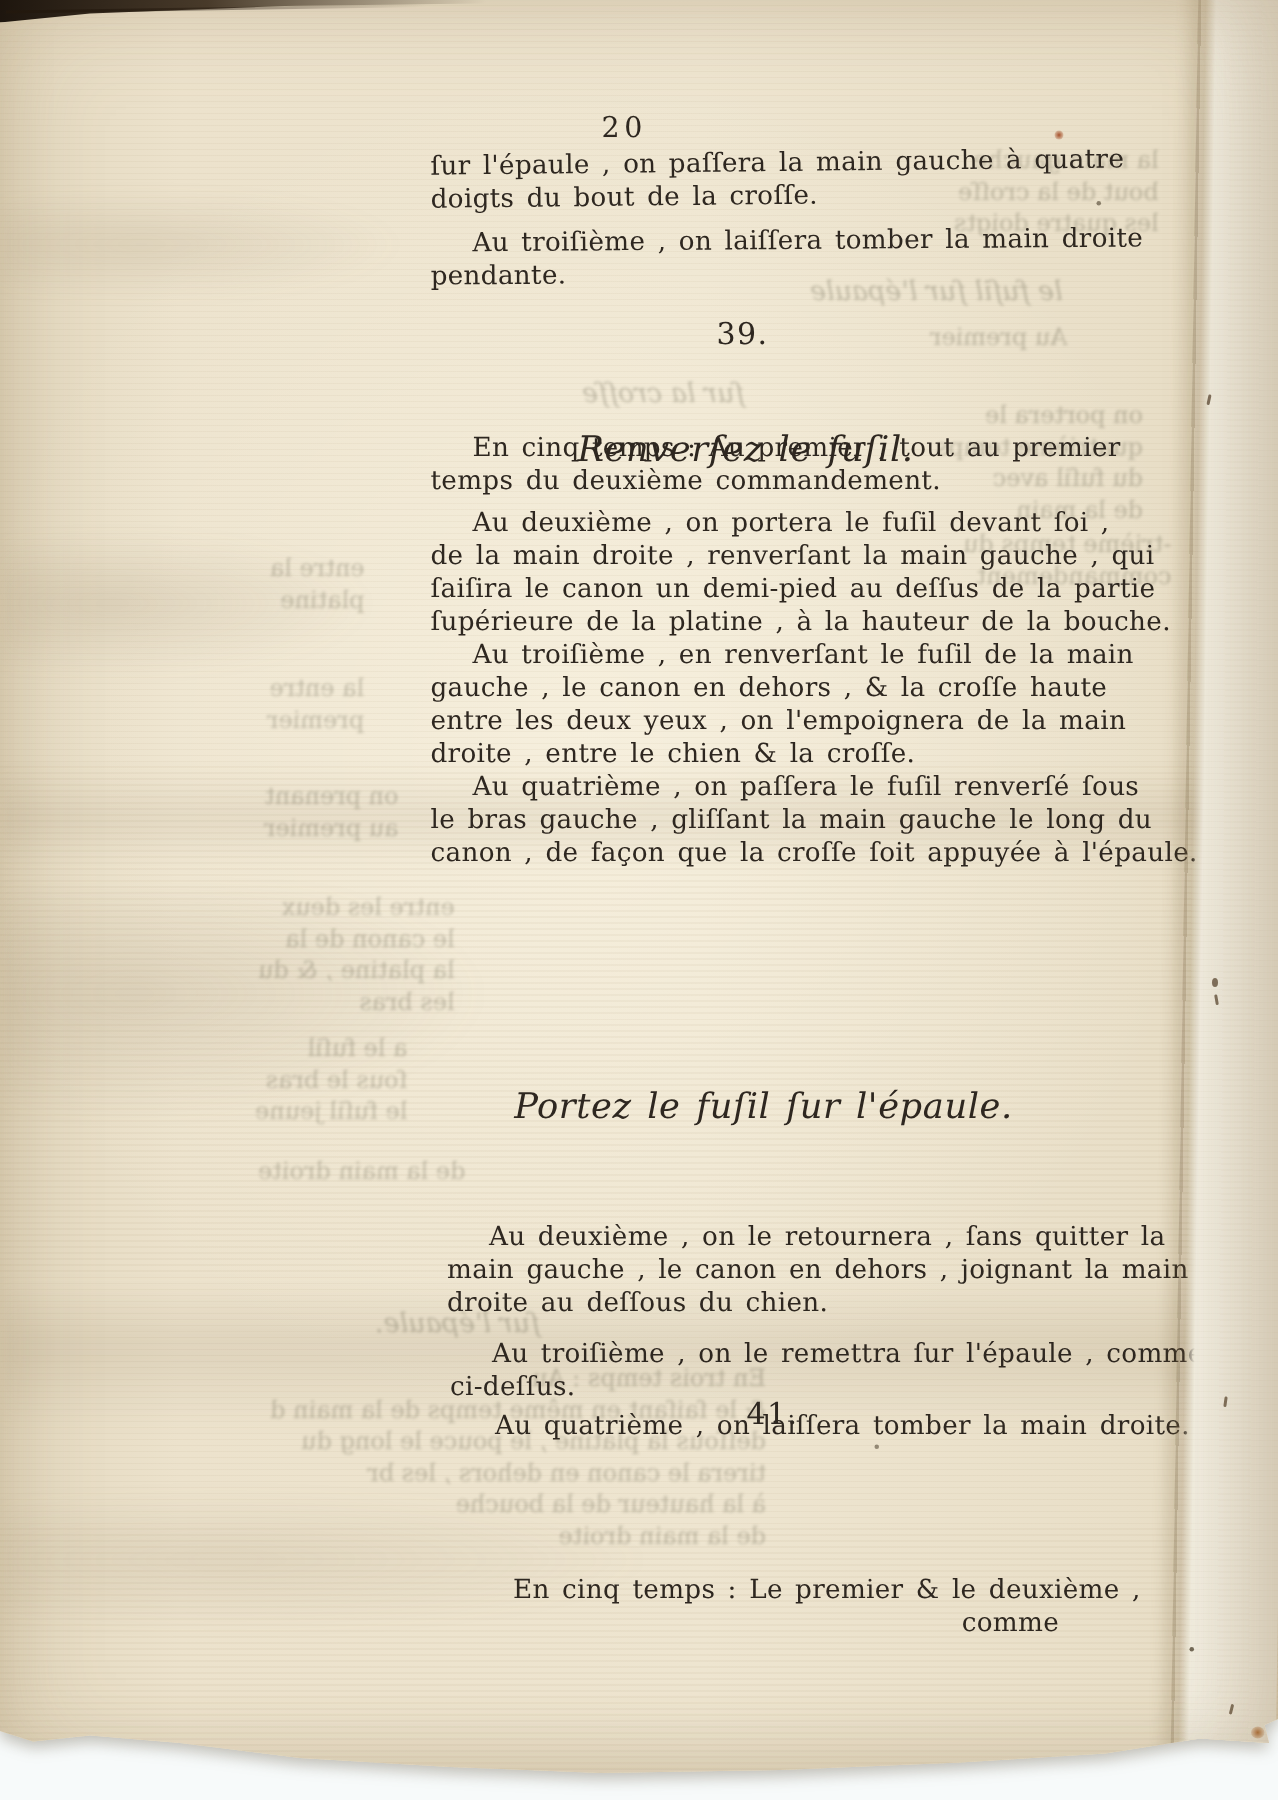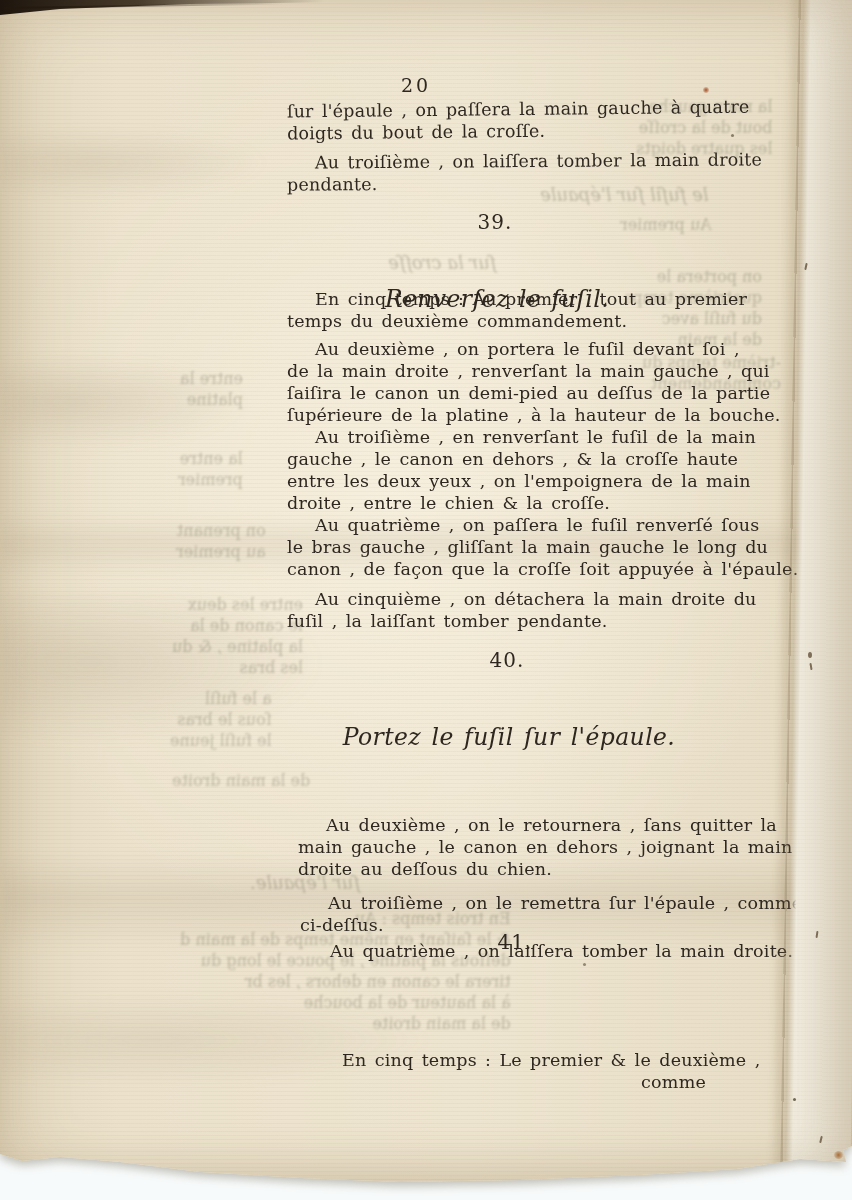--- a/index.html
+++ b/index.html
@@ -128,24 +128,21 @@
 gauche , le canon en dehors , &amp; la croſſe haute
 entre les deux yeux , on l'empoignera de la main
 droite , entre le chien &amp; la croſſe.</div>
       <div class="ink para ind" style="top:338px;">Au deuxième , on portera le fuſil devant ſoi ,
 de la main droite , renverſant la main gauche , qui
 ſaiſira le canon un demi-pied au deſſus de la partie
 ſupérieure de la platine , à la hauteur de la bouche.</div>
       <div class="ink para ind" style="top:514px;">Au quatrième , on paſſera le fuſil renverſé ſous
 le bras gauche , gliſſant la main gauche le long du
 canon , de façon que la croſſe ſoit appuyée à l'épaule.</div>
-      <div class="ink para ind" style="top:588px;">Au cinquième , on détachera la main droite du
-fuſil , la laiſſant tomber pendante.</div>
 
-      <div class="ink para secnum" style="top:645px;margin-left:4px;">40.</div>
       <div class="ink para sectitle" style="top:678px;margin-left:6px;">Portez le fuſil ſur l'épaule.</div>
       <div class="ink para ind" style="top:798px;left:298px;margin-top:16px;">Au deuxième , on le retournera , ſans quitter la
 main gauche , le canon en dehors , joignant la main
 droite au deſſous du chien.</div>
       <div class="ink para ind" style="top:892px;left:300px;">Au troiſième , on le remettra ſur l'épaule , comme
 ci-deſſus.</div>
       <div class="ink para ind" style="top:940px;left:302px;">Au quatrième , on laiſſera tomber la main droite.</div>
 
       <div class="ink para secnum" style="top:927px;margin-left:12px;">41.</div>
       <div class="ink para catch" style="top:1071px;left:306px;width:400px;">comme</div>

